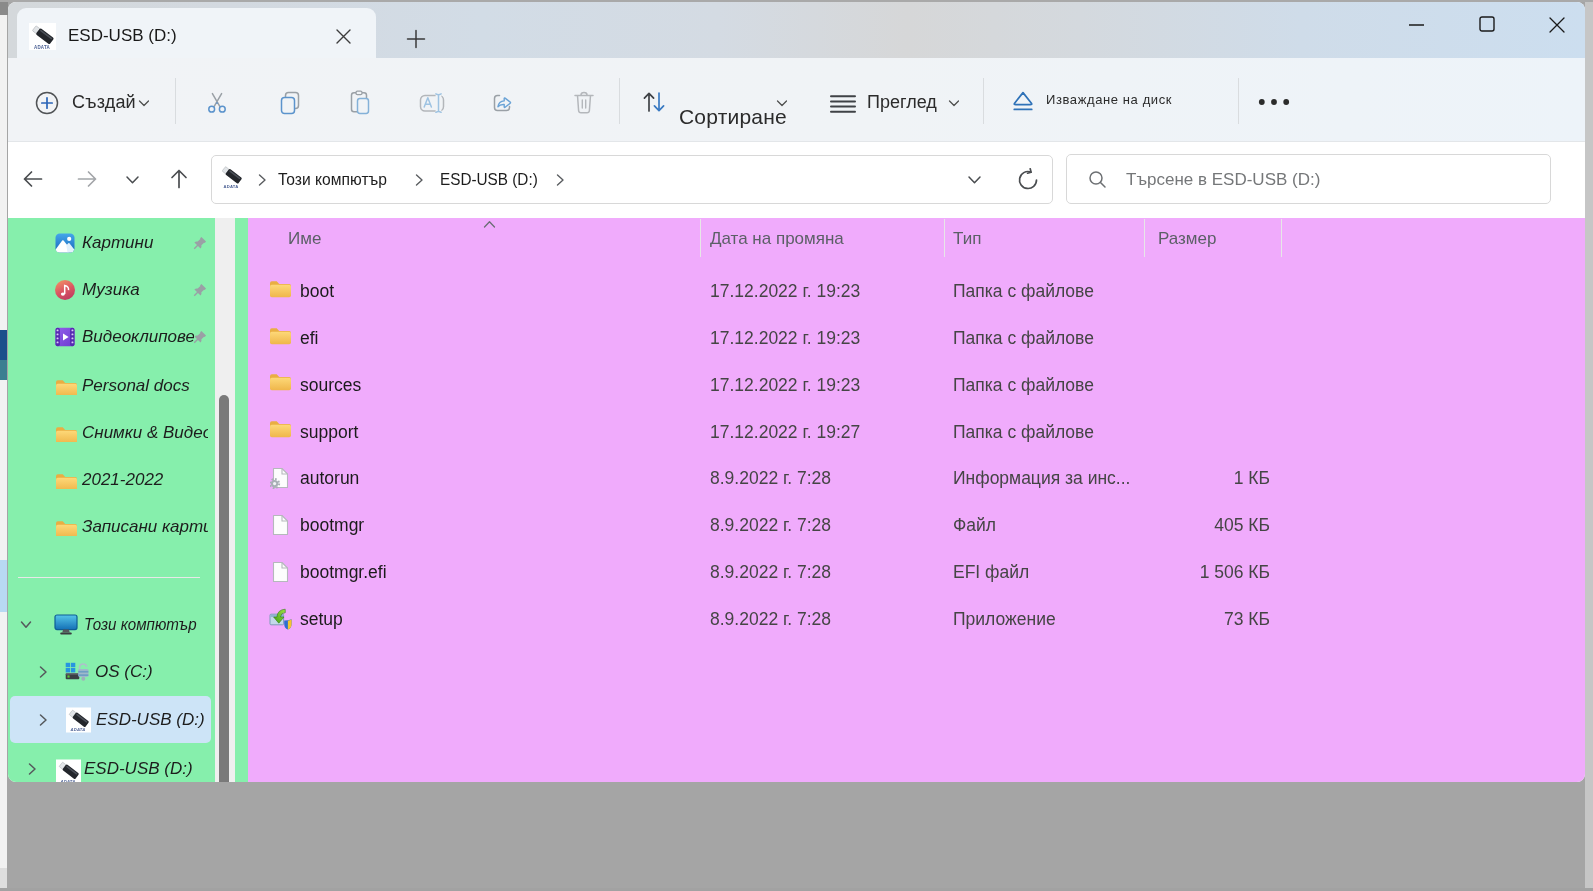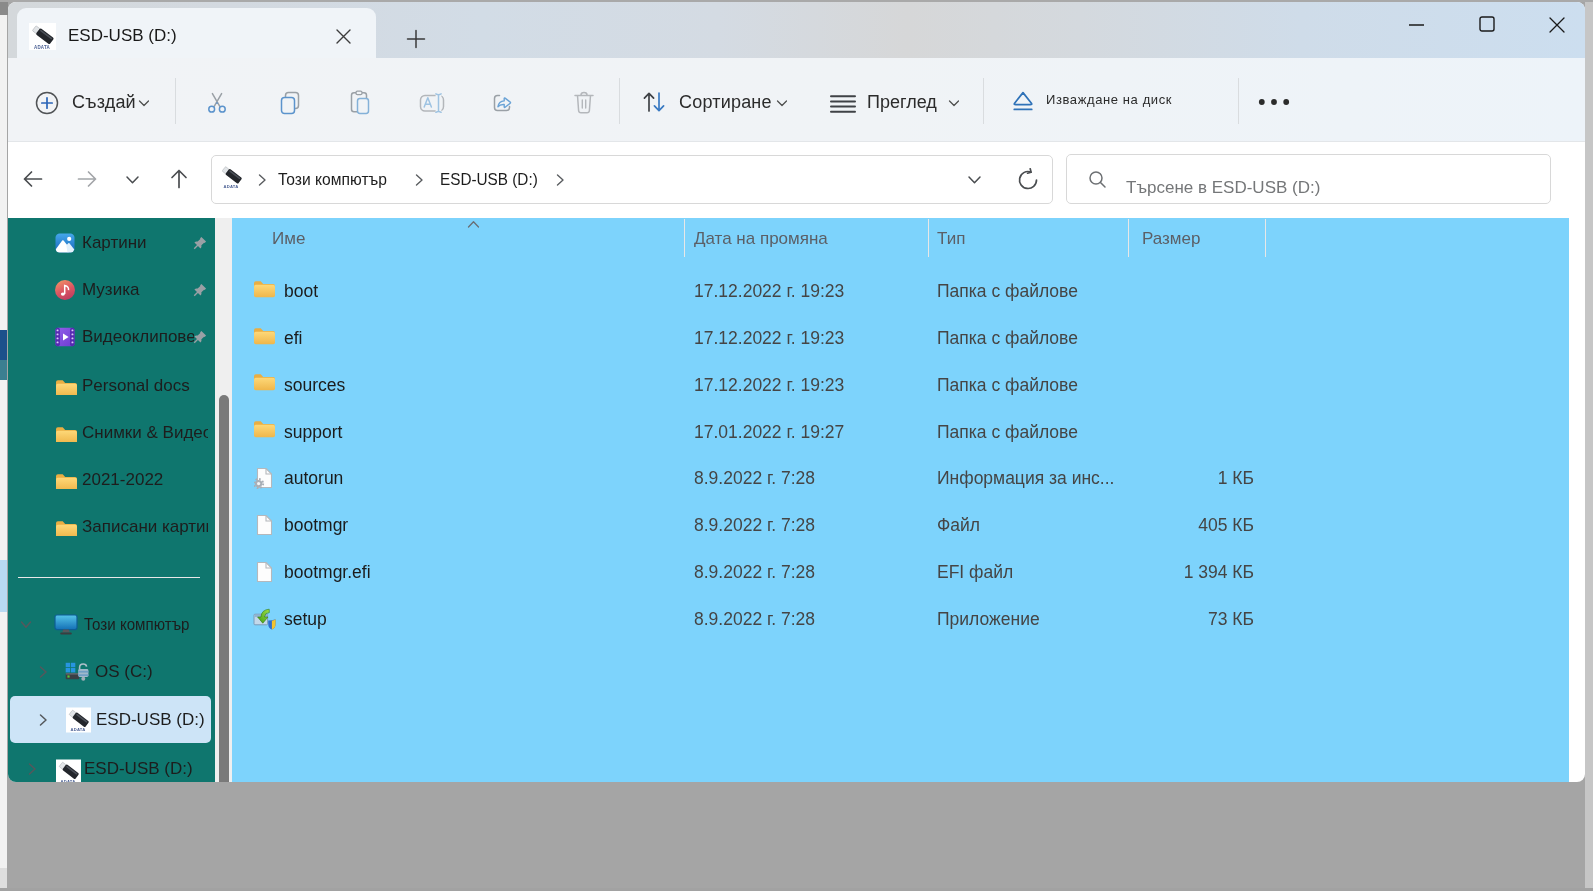--- a/index.html
+++ b/index.html
@@ -108,21 +108,21 @@
     <path d="M9 5 Q9 2.5 12 2.5 Q15 2.5 15 5" fill="none" stroke="#b4b7bb" stroke-width="1.5"></path>
     <path d="M5.5 5.5 L6.6 20.5 Q6.8 22.8 9 22.8 H15 Q17.2 22.8 17.4 20.5 L18.5 5.5" fill="none" stroke="#b4b7bb" stroke-width="1.5"></path>
     <path d="M10.3 10 V18 M13.7 10 V18" stroke="#b4b7bb" stroke-width="1.4" stroke-linecap="round"></path>
   </svg>
   <div class="seg" style="left:611px;top:20px;width:1px;height:46px;background:#d9dcdf;"></div>
 
   <svg class="seg" style="left:633px;top:33px;" width="26" height="22" viewBox="0 0 26 22">
     <path d="M8 20 V3 M3.4 7.2 L8 2.4 L12.6 7.2" fill="none" stroke="#3f4246" stroke-width="1.7" stroke-linecap="round" stroke-linejoin="round"></path>
     <path d="M18 2 V19 M13.4 14.8 L18 19.6 L22.6 14.8" fill="none" stroke="#3a7ac2" stroke-width="1.7" stroke-linecap="round" stroke-linejoin="round"></path>
   </svg>
-  <div class="txt" style="left:671px;top:34px;font-size:18px;letter-spacing:0.2px;">Сортиране</div>
+  <div class="txt" style="left:671px;top:47px;font-size:21px;letter-spacing:0.2px;">Сортиране</div>
   <svg class="seg" style="left:768px;top:41px;" width="12" height="8" viewBox="0 0 12 8">
     <path d="M1.5 2 L6 6.5 L10.5 2" fill="none" stroke="#4f4f4f" stroke-width="1.3" stroke-linecap="round" stroke-linejoin="round"></path>
   </svg>
 
   <svg class="seg" style="left:822px;top:36px;" width="26" height="20" viewBox="0 0 26 20">
     <path d="M1 2.2 H25 M1 7.4 H25 M1 12.6 H25 M1 17.8 H25" stroke="#3f4246" stroke-width="2" stroke-linecap="round"></path>
   </svg>
   <div class="txt" style="left:859px;top:34px;font-size:18px;">Преглед</div>
   <svg class="seg" style="left:940px;top:41px;" width="12" height="8" viewBox="0 0 12 8">
     <path d="M1.5 2 L6 6.5 L10.5 2" fill="none" stroke="#4f4f4f" stroke-width="1.3" stroke-linecap="round" stroke-linejoin="round"></path>
@@ -184,21 +184,21 @@
   <svg class="seg" style="left:1008px;top:26px;" width="24" height="24" viewBox="0 0 24 24">
     <path d="M20.5 12 A8.5 8.5 0 1 1 14.7 3.95" fill="none" stroke="#4a4d50" stroke-width="1.7" stroke-linecap="round"></path>
     <path d="M14.2 0.8 L15.1 4.3 L11.6 5.2" fill="none" stroke="#4a4d50" stroke-width="1.7" stroke-linecap="round" stroke-linejoin="round"></path>
   </svg>
 
   <div class="seg" style="left:1058px;top:12px;width:485px;height:50px;border:1px solid #d8d8d8;border-radius:5px;box-sizing:border-box;background:#fff;"></div>
   <svg class="seg" style="left:1080px;top:28px;" width="19" height="19" viewBox="0 0 19 19">
     <circle cx="8" cy="8" r="6" fill="none" stroke="#6d7073" stroke-width="1.5"></circle>
     <path d="M12.5 12.5 L17 17" stroke="#6d7073" stroke-width="1.5" stroke-linecap="round"></path>
   </svg>
-  <div class="txt" style="left:1118px;top:36px;color:#757779;">Търсене в ESD-USB (D:)</div>
+  <div class="txt" style="left:1118px;top:28px;color:#757779;">Търсене в ESD-USB (D:)</div>
 </div>
 
 <svg width="0" height="0" style="position:absolute;">
   <defs>
     <linearGradient id="gpic" x1="0" y1="0" x2="0" y2="1">
           <stop offset="0" stop-color="#45a7ea"></stop>
           <stop offset="1" stop-color="#1766bd"></stop>
         </linearGradient>
     <linearGradient id="gmus" x1="0.25" y1="0" x2="0.7" y2="1">
           <stop offset="0" stop-color="#f09066"></stop>
@@ -220,21 +220,21 @@
     <linearGradient id="gglobe" x1="0" y1="0" x2="0" y2="1">
           <stop offset="0" stop-color="#79c8e8"></stop>
           <stop offset="1" stop-color="#2e9550"></stop>
         </linearGradient>
     <linearGradient id="ggreen" x1="1" y1="0" x2="0" y2="1">
           <stop offset="0" stop-color="#9fe045"></stop>
           <stop offset="1" stop-color="#3f9d14"></stop>
         </linearGradient>
   </defs>
 </svg>
-<div class="seg" id="sidebar" style="left:0;top:216px;width:240px;height:637px;background:#0f766e;">
+<div class="seg" id="sidebar" style="left:0;top:216px;width:240px;height:637px;background:#86efac;font-style:italic;">
   <style>.si{position:absolute;font-size:17px;color:#1d1d1d;line-height:20px;white-space:nowrap;}</style>
 
   <div class="seg" style="left:207px;top:0;width:20px;height:635px;background:#efefef;"></div>
   <div class="seg" style="left:211px;top:177px;width:10px;height:440px;border-radius:5px;background:#7a7a7a;"></div>
 
   <svg class="seg" style="left:47px;top:15px;" width="20" height="20" viewBox="0 0 20 20">
     <rect x="0.5" y="0.5" width="19" height="19" rx="4.2" fill="url(#gpic)"></rect>
     <circle cx="14.2" cy="5.9" r="2.1" fill="#fff"></circle>
     <path d="M0.8 16.2 L7.2 7.6 Q7.9 6.8 8.6 7.6 L15.5 16.2 Q15 19.5 12 19.5 H4.6 Q1.2 19.5 0.8 16.2 Z" fill="#fff"></path>
     <path d="M11.3 12.4 L13.2 10.3 Q13.9 9.6 14.6 10.4 L19.3 16.6 Q18.6 19.4 15.8 19.5 H12.5 Z" fill="#e3f1fb"></path>
@@ -363,21 +363,21 @@
     <rect x="8" y="1" width="16" height="11.2" rx="1.4" fill="url(#gmon)" stroke="#0e5d95" stroke-width="1"></rect>
     <path d="M14 12.2 H18.4 L19.2 14.8 H13.2 Z" fill="#55585c"></path>
     <rect x="11.6" y="14.8" width="9" height="1.7" rx="0.85" fill="#3a3d40"></rect>
     <circle cx="6.5" cy="14.5" r="6.2" fill="#2e86b9" stroke="#1d6f9e" stroke-width="0.6"></circle>
     <path d="M0.9 12 Q3.8 9.2 7.6 10.6 Q10.5 11.9 12.3 15.5 Q8.6 17.3 5.3 15.1 Q2.4 13.5 0.9 12 Z" fill="#3fa04a"></path>
     <path d="M2.2 18.4 Q5.6 20 9.6 18.9" fill="none" stroke="#b5dced" stroke-width="0.9"></path>
   </svg>
   <div class="si" style="left:77px;top:588px;">Мрежа</div>
 </div>
 
-<div class="seg" id="filearea" style="left:224px;top:216px;width:1337px;height:637px;background:#7dd3fc;">
+<div class="seg" id="filearea" style="left:240px;top:216px;width:1337px;height:637px;background:#f0abfc;">
   <style>
     .hd{position:absolute;font-size:17px;color:#5b5f66;line-height:20px;white-space:nowrap;}
     .nm{position:absolute;font-size:17.5px;color:#1b1b1b;line-height:20px;white-space:nowrap;}
     .sc{position:absolute;font-size:17.5px;color:#454545;line-height:20px;white-space:nowrap;}
     .sz{position:absolute;font-size:17.5px;color:#454545;line-height:20px;white-space:nowrap;text-align:right;width:120px;}
     .csep{position:absolute;width:1px;height:38px;top:1px;background:#e7e7e7;}
   </style>
 
   <svg class="seg" style="left:235px;top:2px;" width="13" height="9" viewBox="0 0 13 9">
     <path d="M1.5 7 L6.5 1.8 L11.5 7" fill="none" stroke="#6a6e73" stroke-width="1.3" stroke-linecap="round" stroke-linejoin="round"></path>
@@ -413,21 +413,21 @@
   </svg>
   <div class="nm" style="left:52px;top:157px;">sources</div>
   <div class="sc" style="left:462px;top:157px;">17.12.2022 г. 19:23</div>
   <div class="sc" style="left:705px;top:157px;">Папка с файлове</div>
 
   <svg class="seg" style="left:21px;top:201px;" width="23" height="19" viewBox="0 0 23 19">
     <path d="M1 4.2 Q1 2.3 2.9 2.3 H7.7 L10.2 5 H20.1 Q22 5 22 6.9 V9.5 H1 Z" fill="#e9ae43"></path>
     <rect x="1" y="5.8" width="21" height="12.5" rx="1.8" fill="url(#gfold)"></rect>
   </svg>
   <div class="nm" style="left:52px;top:204px;">support</div>
-  <div class="sc" style="left:462px;top:204px;">17.01.2022 г. 19:27</div>
+  <div class="sc" style="left:462px;top:204px;">17.12.2022 г. 19:27</div>
   <div class="sc" style="left:705px;top:204px;">Папка с файлове</div>
 
   <svg class="seg" style="left:22px;top:249px;" width="21" height="22" viewBox="0 0 21 22">
     <path d="M3.5 1.5 H12 L17.5 7 V20.5 H3.5 Z" fill="#fdfdfd" stroke="#b5b8bc" stroke-width="1.1" stroke-linejoin="round"></path>
     <path d="M12 1.5 V7 H17.5" fill="none" stroke="#b5b8bc" stroke-width="1.1"></path>
     <circle cx="4.6" cy="16.6" r="3.7" fill="#a9afb6"></circle>
     <circle cx="4.6" cy="16.6" r="4.6" fill="none" stroke="#a9afb6" stroke-width="1.9" stroke-dasharray="1.7 1.9"></circle>
     <circle cx="4.6" cy="16.6" r="1.6" fill="#f2f4f6"></circle>
   </svg>
   <div class="nm" style="left:52px;top:250px;">autorun</div>
@@ -444,21 +444,21 @@
   <div class="sc" style="left:705px;top:297px;">Файл</div>
   <div class="sz" style="left:902px;top:297px;">405 КБ</div>
 
   <svg class="seg" style="left:24px;top:343px;" width="17" height="22" viewBox="0 0 17 22">
     <path d="M1.5 1.5 H10 L15.5 7 V20.5 H1.5 Z" fill="#fdfdfd" stroke="#b5b8bc" stroke-width="1.1" stroke-linejoin="round"></path>
     <path d="M10 1.5 V7 H15.5" fill="none" stroke="#b5b8bc" stroke-width="1.1"></path>
   </svg>
   <div class="nm" style="left:52px;top:344px;">bootmgr.efi</div>
   <div class="sc" style="left:462px;top:344px;">8.9.2022 г. 7:28</div>
   <div class="sc" style="left:705px;top:344px;">EFI файл</div>
-  <div class="sz" style="left:902px;top:344px;">1 394 КБ</div>
+  <div class="sz" style="left:902px;top:344px;">1 506 КБ</div>
 
   <svg class="seg" style="left:21px;top:390px;" width="24" height="22" viewBox="0 0 24 22">
     <rect x="1" y="6.2" width="13.6" height="10.6" rx="1" fill="#c3d8ea" stroke="#7c9cb8" stroke-width="1"></rect>
     <rect x="1.5" y="6.7" width="12.6" height="2.4" fill="#8fb4d2"></rect>
     <path d="M16.2 1.2 Q8.4 1.8 7.9 9 L4.6 9 L9.8 15.2 L15 9 L11.4 9 Q11.9 4.8 16.3 4.6 Z" fill="url(#ggreen)" stroke="#2f7a10" stroke-width="0.6"></path>
     <path d="M15.2 12.6 Q18.9 12.7 22.6 11.2 V15.8 Q22.6 20.2 18.9 21.6 Q15.2 20.2 15.2 15.8 Z" fill="#2f6fd0"></path>
     <path d="M18.9 12.75 Q20.7 12.6 22.6 11.2 V15.8 Q22.6 20.2 18.9 21.6 Z" fill="#f4c430"></path>
   </svg>
   <div class="nm" style="left:52px;top:391px;">setup</div>
   <div class="sc" style="left:462px;top:391px;">8.9.2022 г. 7:28</div>

